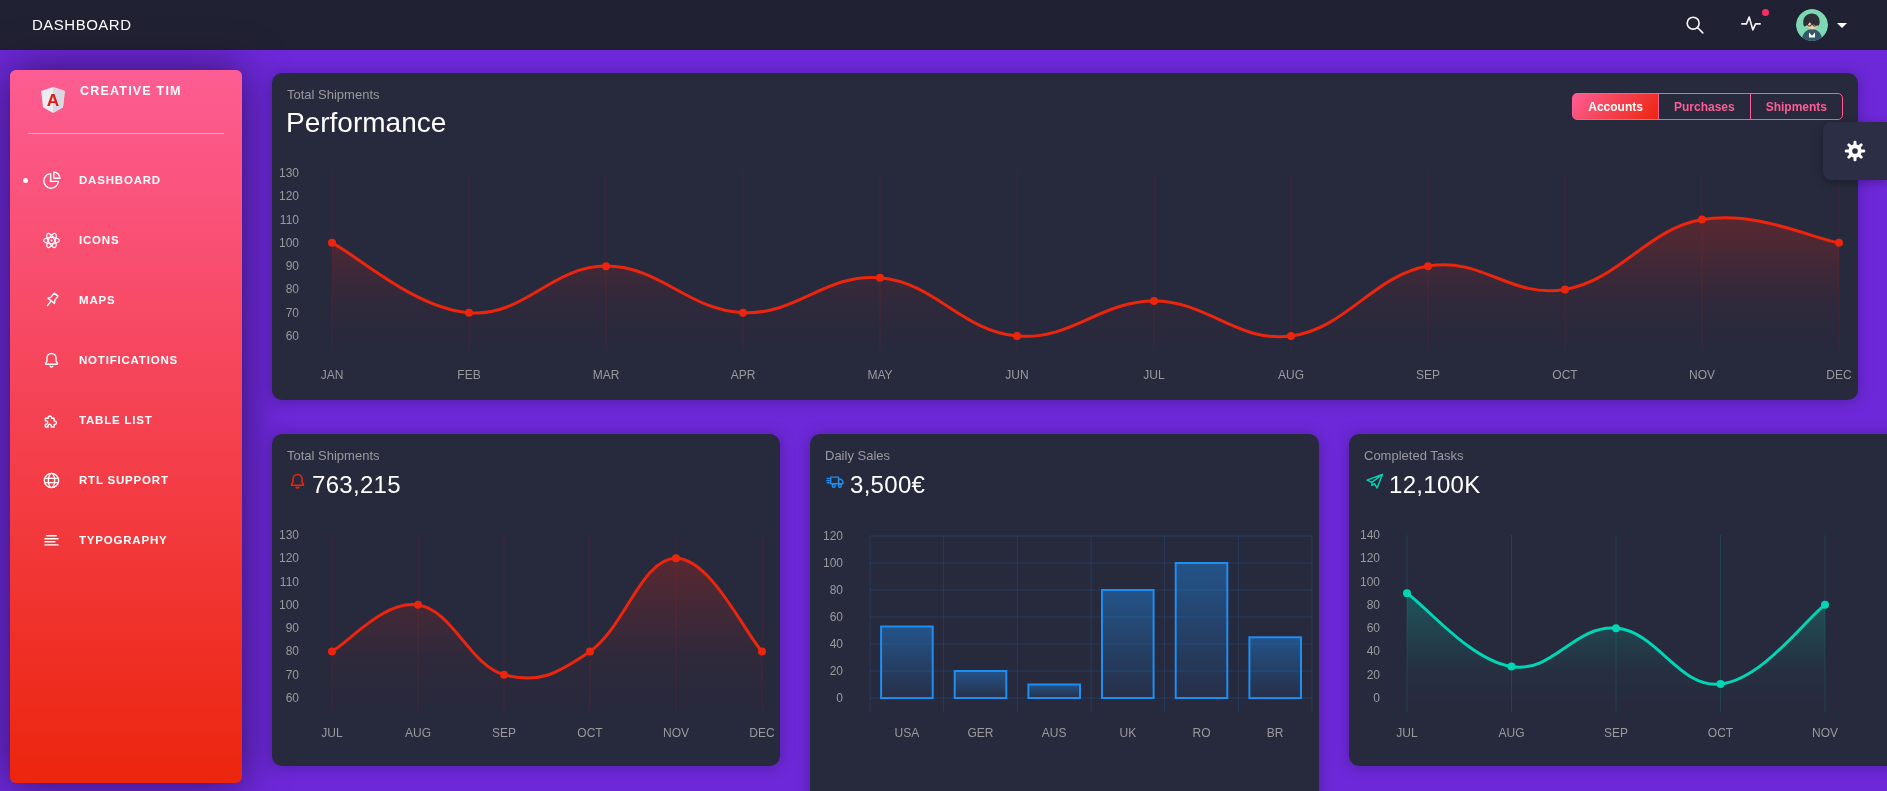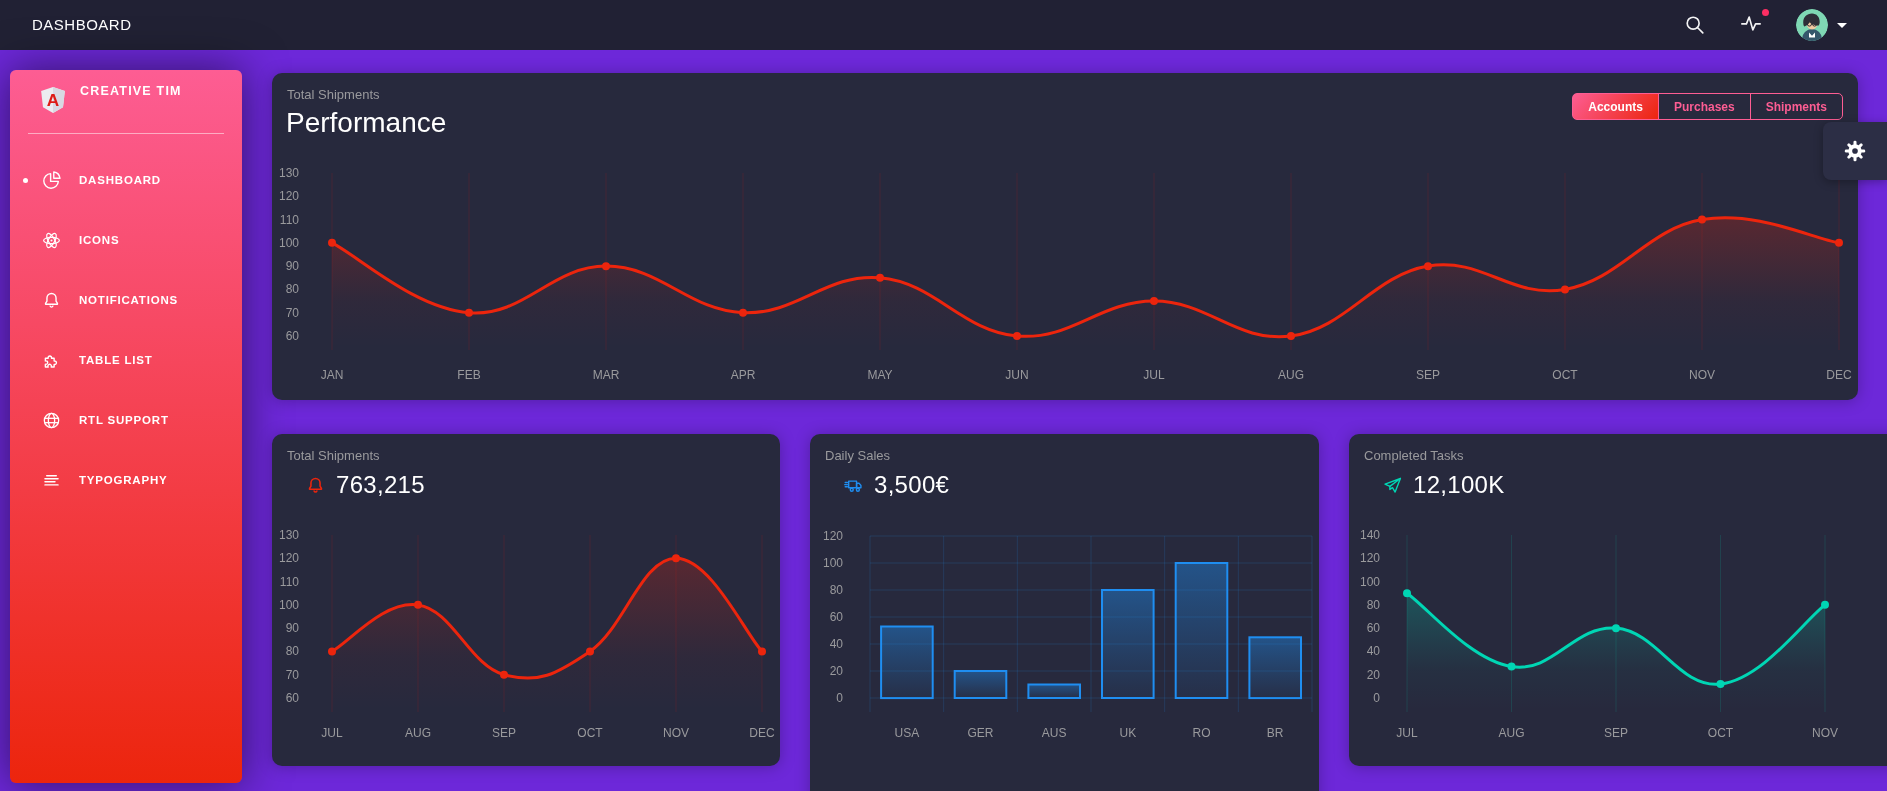--- a/index.html
+++ b/index.html
@@ -35,21 +35,21 @@
   .active-dot{position:absolute;left:13px;top:50%;margin-top:-2.5px;width:5px;height:5px;
     border-radius:50%;background:#fff;}
   
   .card{position:absolute;background:#27293d;border-radius:10px;box-shadow:0 1px 15px rgba(0,0,0,.25);padding-left:25px;}
   .card-big{left:272px;top:73px;width:1586px;height:327px;}
   .card-s1{left:272px;top:434px;width:508px;height:332px;}
   .card-s2{left:810px;top:434px;width:509px;height:430px;}
   .card-s3{left:1349px;top:434px;width:583px;height:332px;}
   .category{position:absolute;left:15px;top:14px;font-size:13px;color:#9a9a9d;}
   .big-title{position:absolute;left:14px;top:34px;font-size:28px;font-weight:400;color:#ffffff;}
-  .stat-row{position:absolute;left:33px;top:37px;display:flex;align-items:center;gap:10px;}
+  .stat-row{position:absolute;left:15px;top:37px;display:flex;gap:4px;}
   .stat-ic{width:21px;height:21px;}
   .stat-value{font-size:24px;color:#ffffff;font-weight:400;letter-spacing:.3px;}
   .chart-wrap{position:absolute;left:0;width:100%;height:240px;}
   .card-big .chart-wrap{top:87px;}
   .card-s1 .chart-wrap,.card-s2 .chart-wrap,.card-s3 .chart-wrap{top:86px;}
   svg text{font-family:"Liberation Sans","DejaVu Sans",sans-serif;}
   
   .btn-group{position:absolute;right:15px;top:20px;display:flex;}
   .tab-btn{height:27px;padding:0 15px;font-size:12px;font-weight:700;border:1px solid #fd5d93;
     background:transparent;color:#fd5d93;margin-left:-1px;cursor:pointer;
@@ -127,20 +127,29 @@
       <a class="side-item">
         <svg class="s-ic" viewBox="0 0 24 24" fill="none" stroke="currentColor" stroke-width="1.4">
           <ellipse cx="12" cy="12" rx="9" ry="3.6"></ellipse>
           <ellipse cx="12" cy="12" rx="9" ry="3.6" transform="rotate(60 12 12)"></ellipse>
           <ellipse cx="12" cy="12" rx="9" ry="3.6" transform="rotate(120 12 12)"></ellipse>
           <circle cx="12" cy="12" r="1.2" fill="currentColor" stroke="none"></circle>
         </svg>
         <span class="s-label">ICONS</span>
       </a>
 
+      <a class="side-item">
+        <svg class="s-ic" viewBox="0 0 24 24" fill="none" stroke="currentColor" stroke-width="1.6" stroke-linejoin="round" stroke-linecap="round">
+          <g transform="rotate(38 12 12)">
+            <path d="M9.2 3.5h5.6v6.2l2 2.8H7.2l2-2.8z"></path>
+            <line x1="12" y1="12.5" x2="12" y2="19.5"></line>
+          </g>
+        </svg>
+        <span class="s-label">MAPS</span>
+      </a>
 
       <a class="side-item">
         <svg class="s-ic" viewBox="0 0 24 24" fill="none" stroke="currentColor" stroke-width="1.6" stroke-linejoin="round" stroke-linecap="round">
           <path d="M12 4a5.2 5.2 0 0 0-5.2 5.2v3.6L5.2 15.4v.8h13.6v-.8l-1.6-2.6V9.2A5.2 5.2 0 0 0 12 4z"></path>
           <path d="M10.4 18.4a1.7 1.7 0 0 0 3.2 0"></path>
         </svg>
         <span class="s-label">NOTIFICATIONS</span>
       </a>
 
 

